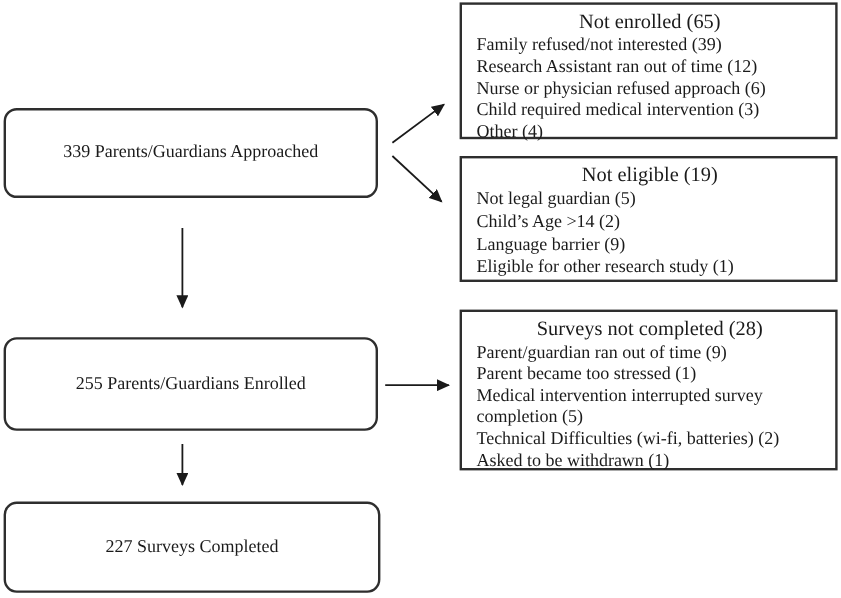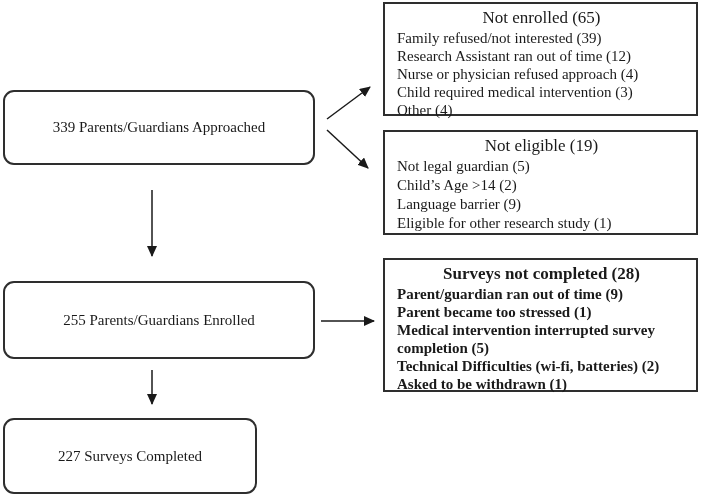--- a/index.html
+++ b/index.html
@@ -27,26 +27,26 @@
   .left-box {
     display: flex;
     align-items: center;
     justify-content: center;
     text-align: center;
     font-size: 15px;
     border-radius: 11px;
   }
   #box-approached { left: 3px;  top: 90px;  width: 312px; height: 75px; }
   #box-enrolled   { left: 3px;  top: 281px; width: 312px; height: 78px; }
-  #box-completed  { left: 3px;  top: 418px; width: 254px; height: 76px; }
+  #box-completed  { left: 3px;  top: 418px; width: 314px; height: 76px; }
 
   .right-box { padding: 3px 10px 0 12px; }
   #box-not-enrolled         { left: 383px; top: 2px;   width: 315px; height: 114px; }
   #box-not-eligible         { left: 383px; top: 130px; width: 315px; height: 105px; }
-  #box-surveys-not-completed{ left: 383px; top: 258px; width: 315px; height: 134px; font-weight: bold; }
+  #box-surveys-not-completed{ left: 383px; top: 258px; width: 315px; height: 134px; }
 
   .rb-title {
     text-align: center;
     font-size: 17px;
     line-height: 21px;
   }
   .rb-items {
     margin: 1px 0 0 0;
     padding: 0;
     list-style: none;
@@ -84,21 +84,21 @@
 
   <div class="box left-box" id="box-completed">
     <span>227 Surveys Completed</span>
   </div>
 
   <div class="box right-box" id="box-not-enrolled">
     <div class="rb-title">Not enrolled (65)</div>
     <ul class="rb-items">
       <li>Family refused/not interested (39)</li>
       <li>Research Assistant ran out of time (12)</li>
-      <li>Nurse or physician refused approach (4)</li>
+      <li>Nurse or physician refused approach (6)</li>
       <li>Child required medical intervention (3)</li>
       <li>Other (4)</li>
     </ul>
   </div>
 
   <div class="box right-box" id="box-not-eligible">
     <div class="rb-title">Not eligible (19)</div>
     <ul class="rb-items">
       <li>Not legal guardian (5)</li>
       <li>Child’s Age &gt;14 (2)</li>

